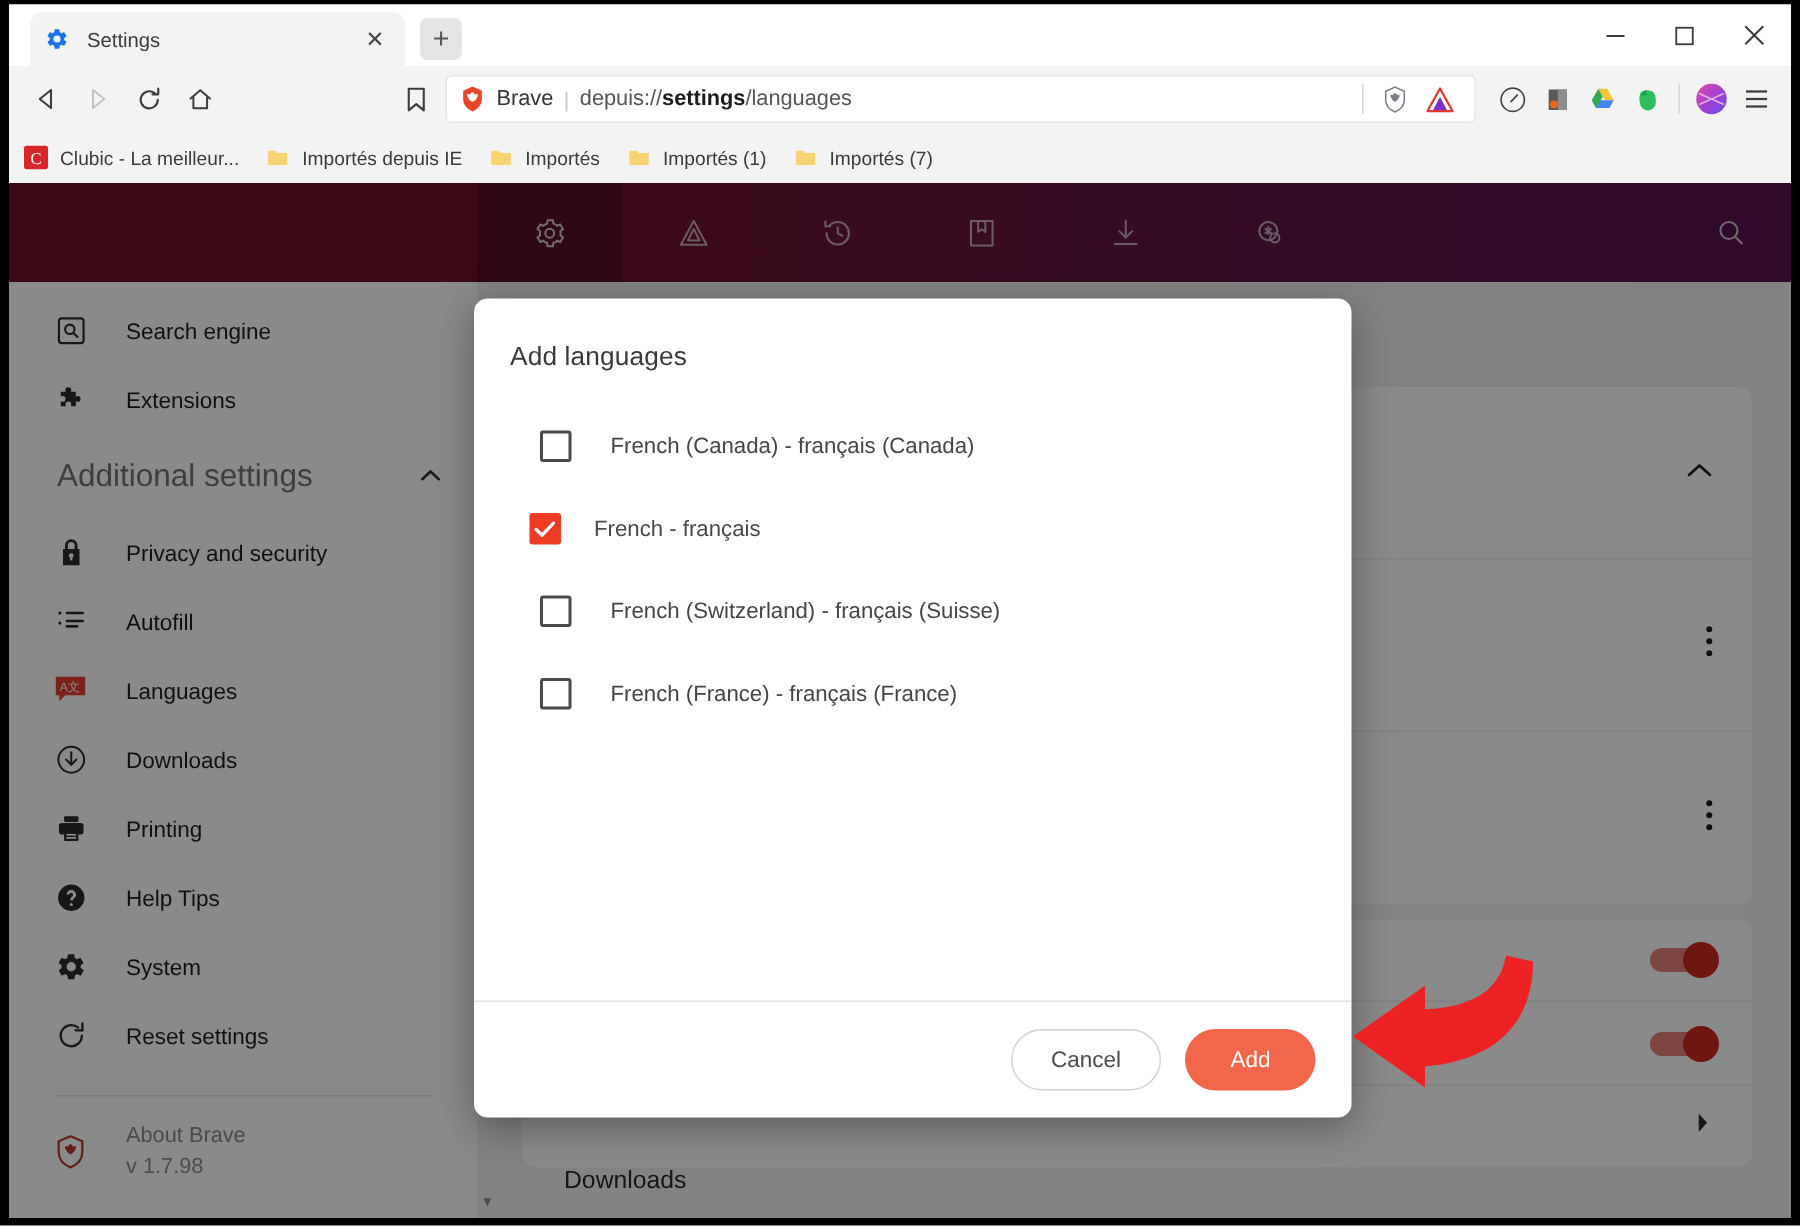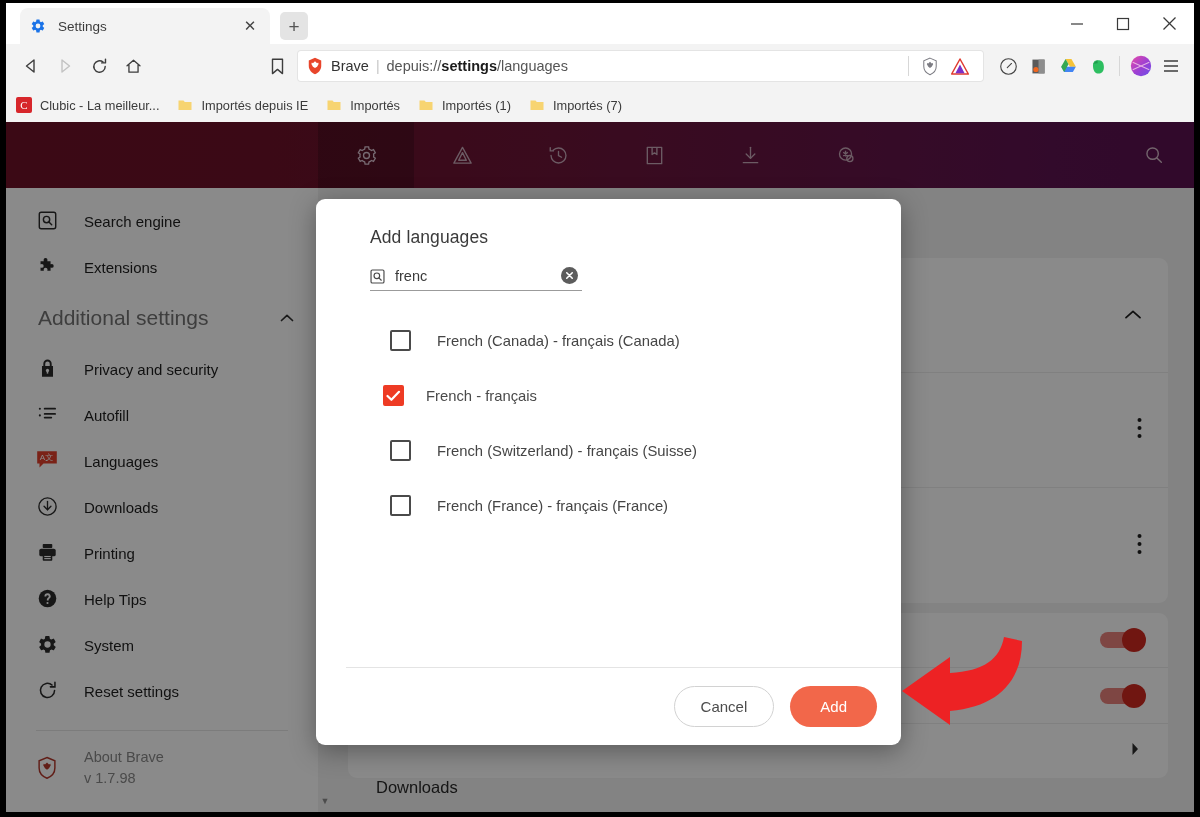--- a/index.html
+++ b/index.html
@@ -159,21 +159,21 @@
 
   
   .scrim {
     position:absolute; left:0; top:119px; right:0; bottom:0;
     background:rgba(0,0,0,.46);
   }
   .dialog {
     position:absolute; left:310px; top:196px; width:585px; height:546px;
     background:#ffffff; border-radius:9px;
     box-shadow:0 6px 26px rgba(0,0,0,.35);
-    display:flex; flex-direction:column; overflow:hidden;padding-left:30px;
+    display:flex; flex-direction:column; overflow:hidden;
   }
   .dlg-title { font-size:17.5px; color:#3a3a3a; padding:28px 0 0 24px; letter-spacing:.1px; }
   .dlg-search {
     margin:20px 0 0 24px; width:212px; position:relative;
     display:flex; align-items:center; border-bottom:1.6px solid #9b9b9b; padding-bottom:6px;
   }
   .dlg-search-ico { width:15px; height:15px; flex:0 0 15px; margin-right:10px; color:#4a4a4a; }
   .dlg-search-input {
     border:none; outline:none; font-family:inherit; font-size:14.5px; color:#3a3a3a;
     background:transparent; width:140px; padding:0;
@@ -636,35 +636,20 @@
 
       <div class="section-title" style="top:590px;">Downloads</div>
     </div>
   </div>
 
   <div class="scrim"></div>
 
   <div class="dialog">
     <div class="dlg-title">Add languages</div>
 
-    <div class="dlg-search">
-      <span class="dlg-search-ico">
-        <svg width="15" height="15" viewBox="0 0 16 16" fill="none" stroke="#4a4a4a" stroke-width="1.25">
-          <rect x="1.1" y="1.1" width="13.8" height="13.8" rx="1.4"></rect>
-          <circle cx="7.3" cy="7.3" r="3"></circle>
-              <path d="M9.5 9.5 L12 12" stroke-linecap="round"></path>
-        </svg>
-      </span>
-      <input class="dlg-search-input" type="text" value="frenc" style="">
-      <span class="dlg-clear">
-        <svg width="11" height="11" viewBox="0 0 12 12">
-              <path d="M3 3 L9 9 M9 3 L3 9" stroke="#fff" stroke-width="1.7" stroke-linecap="round"></path>
-            </svg>
-      </span>
-    </div>
 
     <div class="dlg-list">
       <div class="lang-row">
         <span class="cbx"></span>
         <span class="lang-label">French (Canada) - français (Canada)</span>
       </div>
       <div class="lang-row first">
         <span class="cbx checked">
           <svg width="15" height="12" viewBox="0 0 15 12">
                 <path d="M1.5 6 L5.4 9.8 L13 1.8" fill="none" stroke="#fff" stroke-width="2.2" stroke-linecap="round" stroke-linejoin="round"></path>

